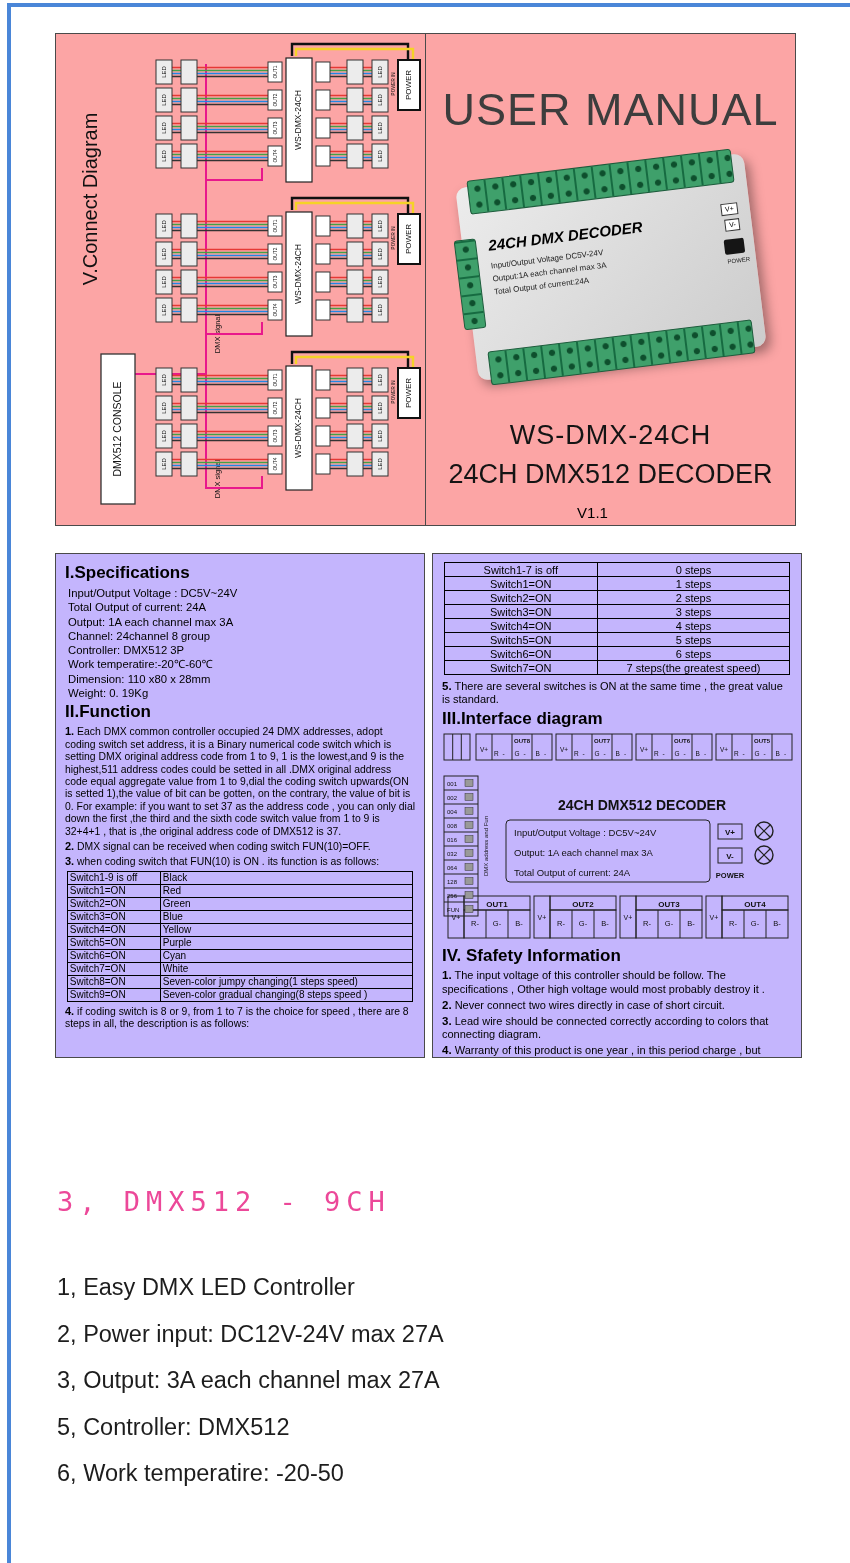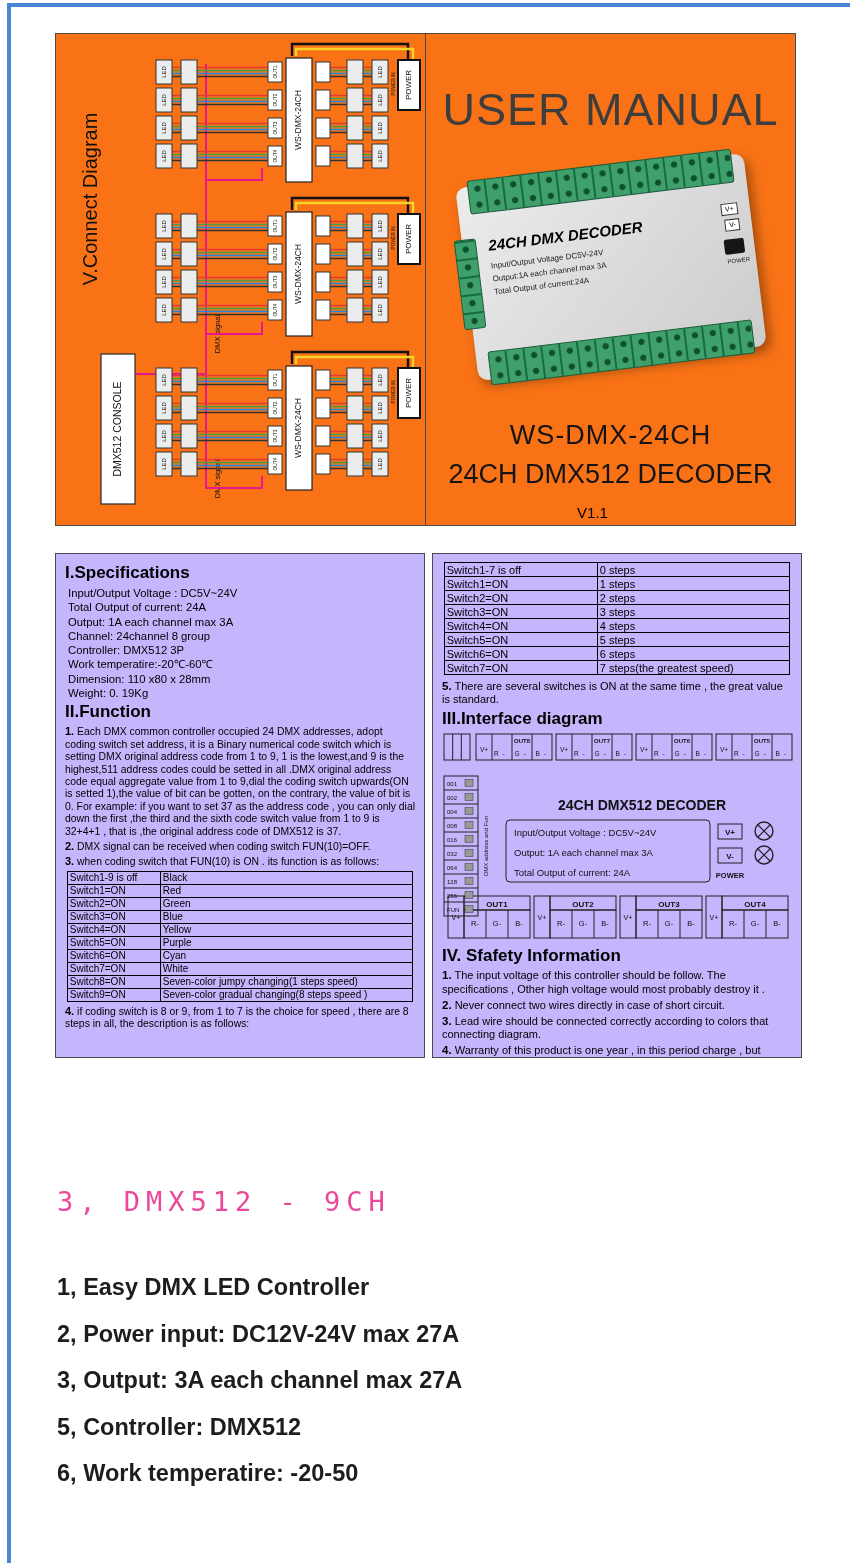--- a/index.html
+++ b/index.html
@@ -3,21 +3,21 @@
 <meta charset="utf-8">
 <style>
   html,body{margin:0;padding:0;background:#fff;}
   body{font-family:"Liberation Sans",sans-serif;color:#000;}
   .page{position:relative;width:850px;height:1563px;background:#fff;overflow:hidden;}
   .blue-left{position:absolute;left:7px;top:3px;width:4px;height:1560px;background:#4a86d8;}
   .blue-top{position:absolute;left:7px;top:3px;right:0;height:4px;background:#4a86d8;}
 
   
   .top-section{position:absolute;left:55px;top:33px;display:flex;}
-  .panel{border:1.5px solid #4a4a4a;background:#f97316;box-sizing:border-box;}
+  .panel{border:1.5px solid #4a4a4a;background:#fca5a5;box-sizing:border-box;}
   .panel-left{width:371px;height:493px;}
   .panel-right{width:370px;height:493px;border-left:none;position:relative;text-align:center;}
   svg text{font-family:"Liberation Sans",sans-serif;fill:#111;}
 
   .um-title{margin-top:50px;font-size:45px;font-weight:400;letter-spacing:1px;color:#3d3d3d;}
   .product{position:relative;margin:34px auto 0;width:290px;height:194px;background:linear-gradient(135deg,#ececec,#cccccc);
            border-radius:10px;box-shadow:4px 6px 12px rgba(0,0,0,.38);transform:rotate(-7deg);}
   .strip{position:absolute;left:12px;right:12px;height:32px;background-color:#3fa06b;border:1px solid #1d5c3c;border-radius:3px;
          background-image:
            radial-gradient(circle at 9px 8px, #0e4f2d 2.6px, rgba(0,0,0,0) 3.6px),
@@ -45,30 +45,30 @@
   .mid-section{position:absolute;left:55px;top:553px;display:flex;gap:7px;}
   .box{border:1.5px solid #4a4a4a;width:370px;height:505px;padding:7px 9px;box-sizing:border-box;overflow:hidden;background:#c4b5fd;}
   .h2{font-size:17px;font-weight:700;margin:2px 0 3px;}
   .spec-line{font-size:11.3px;line-height:14.3px;padding-left:3px;}
   .f-item{font-size:10.4px;line-height:12.4px;margin:2px 0;}
   .f-num{font-weight:700;font-size:11px;}
   table.tbl{border-collapse:collapse;margin:2px auto 3px;width:99%;}
   .tbl td{border:1px solid #000;font-size:10px;padding:0 2px;height:12px;text-align:left;line-height:11px;}
   .tbl td:first-child{width:88px;}
   table.steps{border-collapse:collapse;margin:1px auto 5px;width:99%;}
-  .steps td{border:1px solid #000;font-size:11px;padding:0 2px;height:13px;line-height:12px;}
+  .steps td{border:1px solid #000;font-size:11px;padding:0 2px;height:13px;text-align:center;line-height:12px;}
   .steps td:first-child{width:148px;}
   .s-item{font-size:11px;line-height:13.2px;margin:3px 0;}
   .s-num{font-weight:700;font-size:11.5px;}
 
   
   .sec3{position:absolute;left:57px;top:1186px;width:700px;}
   .sec3-h{font-family:"DejaVu Sans Mono",monospace;font-size:27px;font-weight:400;color:#ec4899;letter-spacing:6px;}
   .sec3-list{margin-top:56px;}
-  .sec3-item{font-size:23.5px;line-height:28px;margin:0 0 18.5px;color:#1d1d1d;font-weight:bold;}
+  .sec3-item{font-size:23.5px;line-height:28px;margin:0 0 18.5px;color:#1d1d1d;}
 </style>
 </head>
 <body>
 
 <div class="page">
   <div class="blue-left"></div>
   <div class="blue-top"></div>
 
   <div class="top-section">
 

